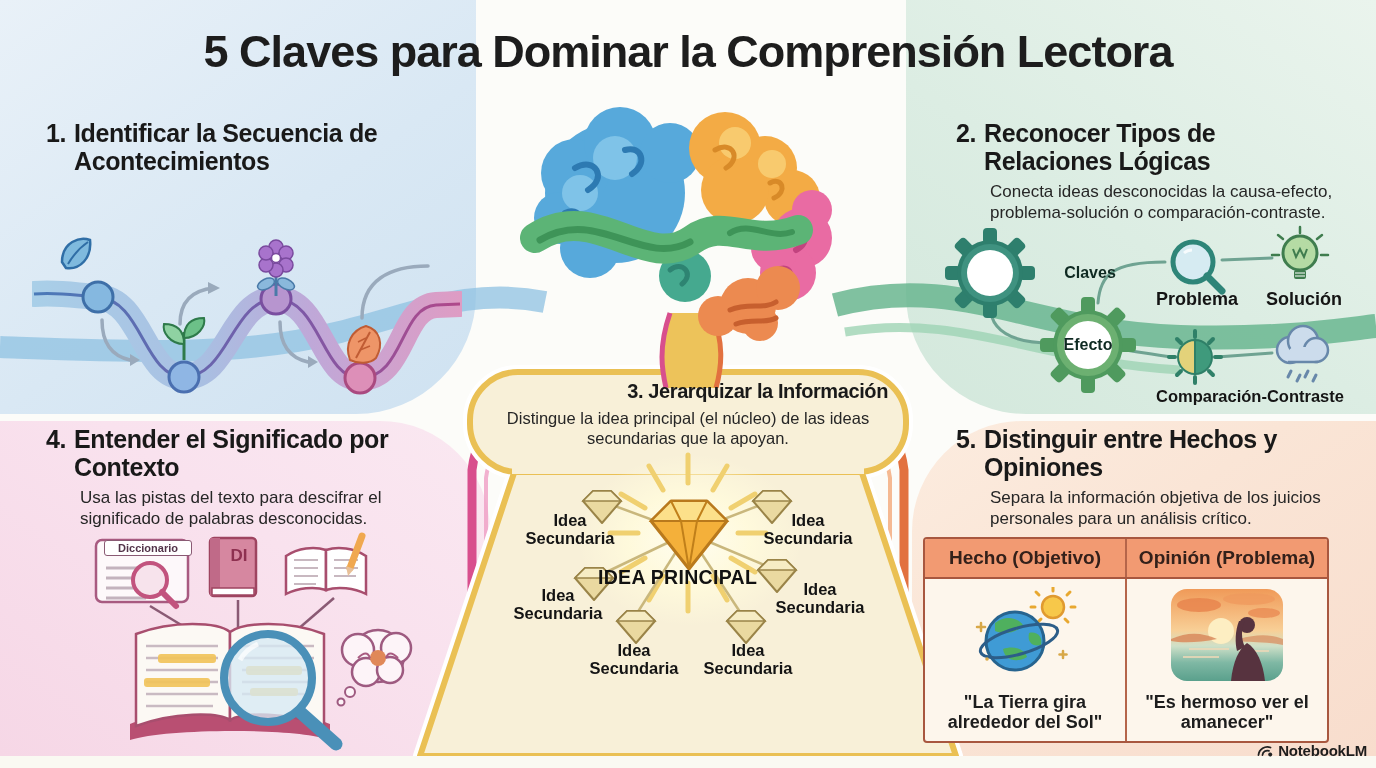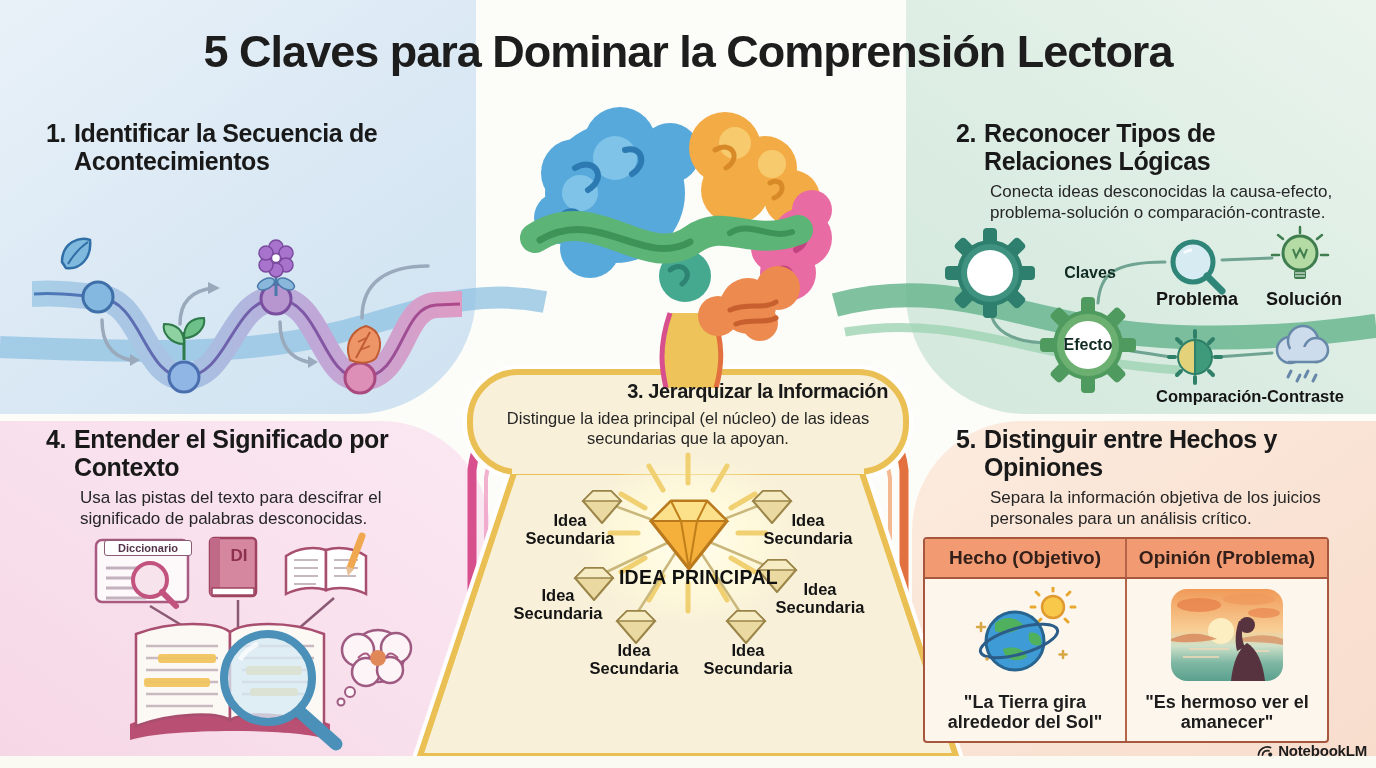--- a/index.html
+++ b/index.html
@@ -27,21 +27,21 @@
   .sec-title{display:block;}
   .sec-body{margin-left:34px;margin-top:7px;font-size:17px;line-height:1.22;color:#262626;}
   .sec3{text-align:center;}
   .sec3 .h{font-weight:bold;font-size:20px;letter-spacing:-0.4px;text-align:right;}
   .sec3 .b{margin:6px auto 0;font-size:16.5px;line-height:1.2;color:#262626;}
   
   .mini-label{position:absolute;text-align:center;font-weight:bold;color:#141414;}
   .gear-label{font-size:16px;}
   .rel-label{font-size:18px;}
   .rel-label-sm{font-size:16.5px;}
-  .idea-main{position:absolute;left:598px;top:566px;width:180px;text-align:right;
+  .idea-main{position:absolute;left:598px;top:566px;width:180px;text-align:left;
     font-weight:bold;font-size:19.5px;letter-spacing:.3px;color:#111;}
   .sec-label{position:absolute;width:100px;text-align:center;font-weight:bold;
     font-size:16.5px;line-height:1.1;color:#141414;}
   .glow{position:absolute;left:540px;top:425px;width:300px;height:230px;border-radius:50%;
     background:radial-gradient(closest-side,#fffdf0 0%,rgba(255,250,220,.95) 40%,rgba(255,250,220,0) 75%);}
   
   .dicc-label{position:absolute;left:104px;top:540px;width:86px;text-align:center;
     font-size:11px;font-weight:bold;color:#53344a;border:1.5px solid #8a5a74;
     background:#fff;border-radius:3px;padding:1px 0;}
   .di-label{position:absolute;left:224px;top:546px;width:30px;text-align:center;

